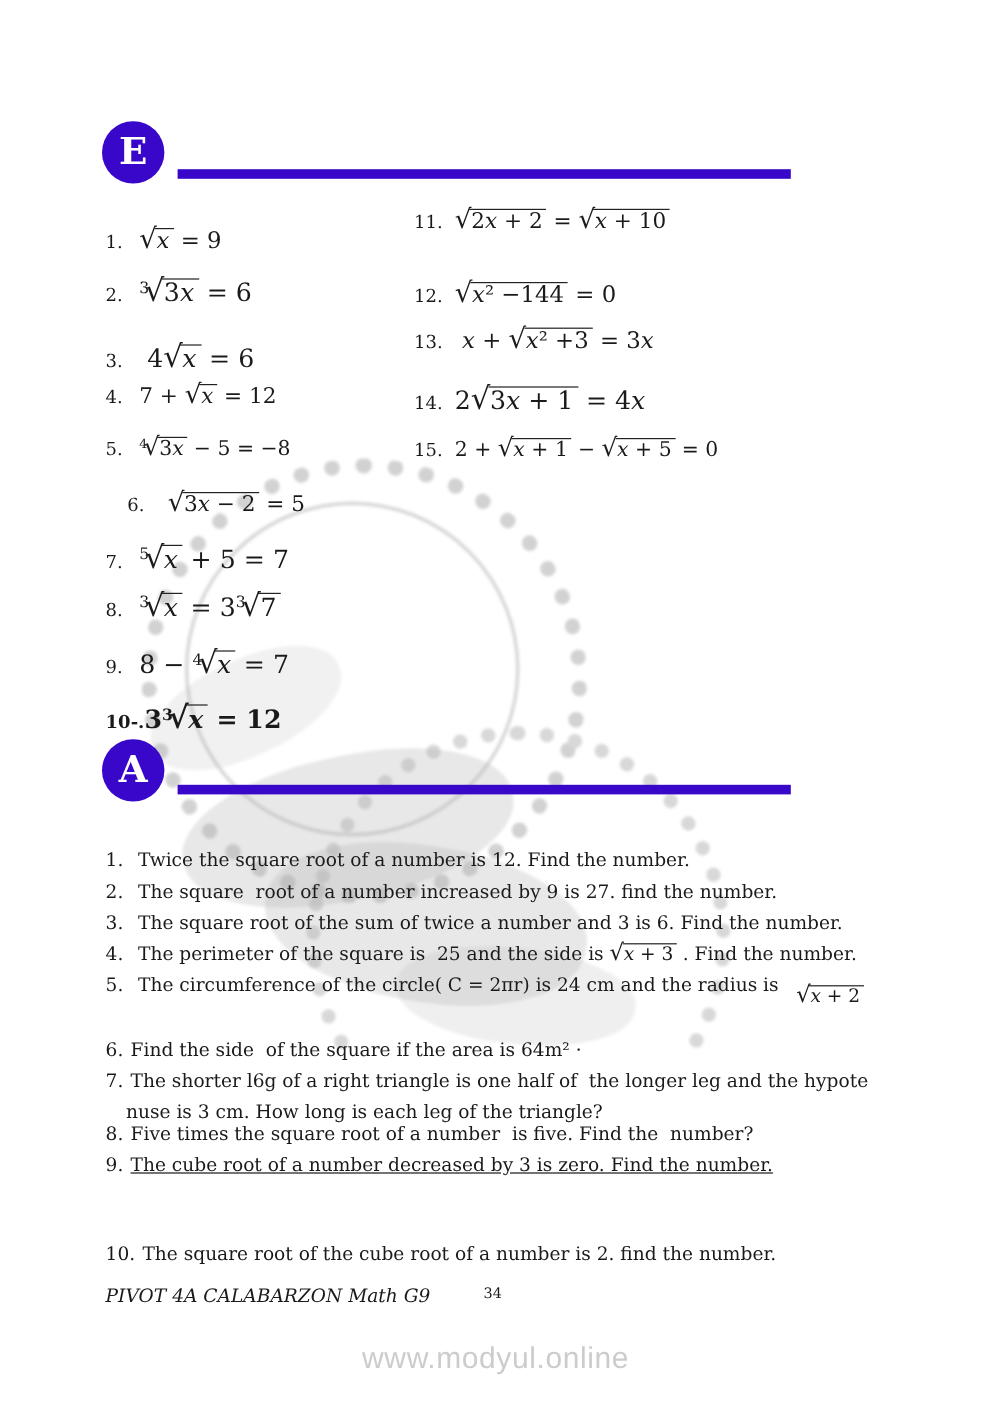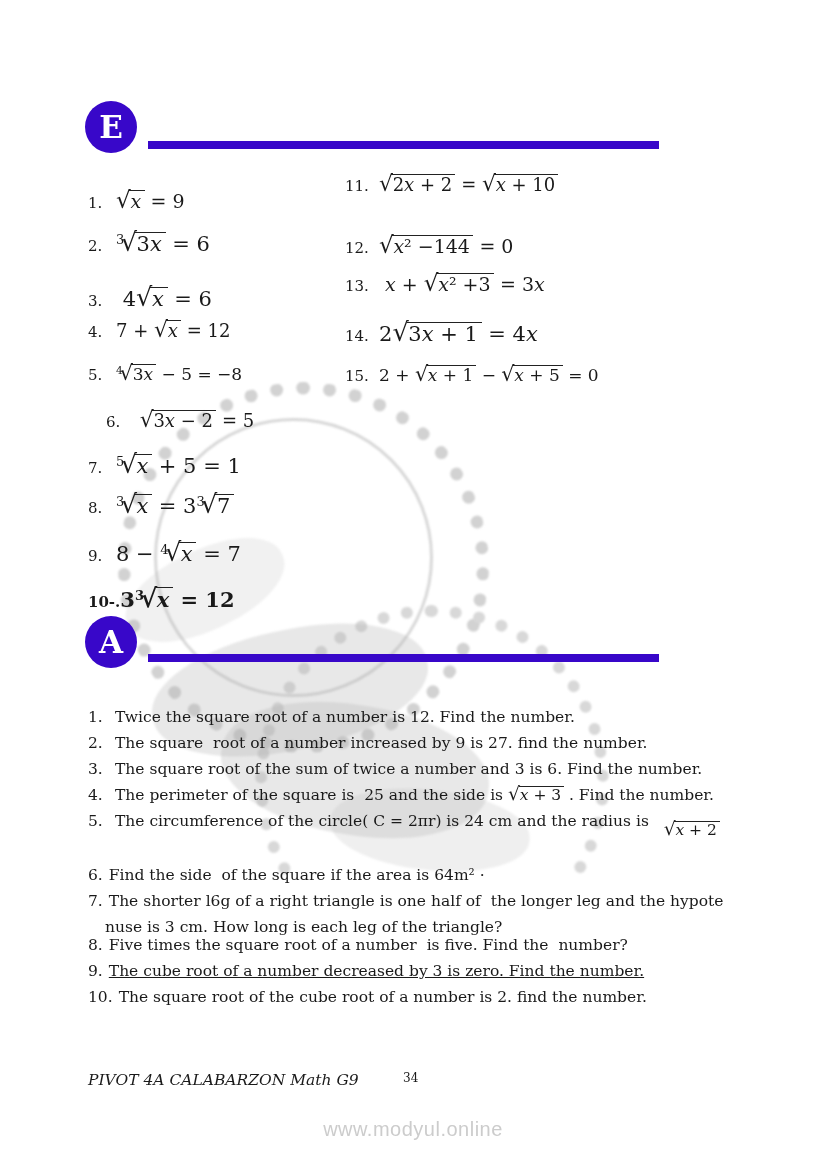--- a/index.html
+++ b/index.html
@@ -55,21 +55,21 @@
   .problems{position:absolute;left:88px;top:0;width:700px;}
   .problem{position:absolute;left:0;white-space:pre;font-size:15.5px;line-height:26px;}
   .pnum{display:inline-block;}
   .pcont{margin-left:17px;}
   .drop-rad .rad{display:inline-block;transform:translateY(9px);}
 
   
   #footer-book{position:absolute;left:88px;top:1071px;font-style:italic;font-size:15.5px;}
   #footer-page{position:absolute;left:403px;top:1071px;font-size:12px;}
   #site-watermark{position:absolute;left:0;right:0;top:1118px;text-align:center;
-       color:#cccccc;font-family:"Liberation Sans",sans-serif;font-size:20px;letter-spacing:.5px;}
+       color:#cccccc;font-family:"Liberation Sans",sans-serif;font-size:25px;letter-spacing:.5px;}
 </style>
 </head>
 <body>
 
 <div class="page">
 
   <div class="stamp">
     <div class="ring1"></div>
     <div class="ring2"></div>
     <div class="ring3"></div>
@@ -83,21 +83,21 @@
   <div class="rule" id="rule-1"></div>
 
 
   <div id="task1-left">
       <div class="eqrow eq-left" style="left: 88px; top: 190px; font-size: 19px;"><span class="eqnum">1.</span><span class="rad"><span class="sq">√</span><span class="bar"><i>x</i></span></span><span class="mtext"> = 9</span></div>
       <div class="eqrow eq-left" style="left: 88px; top: 232px; font-size: 21px;"><span class="eqnum">2.</span><span class="rad"><sup class="idx">3</sup><span class="sq">√</span><span class="bar">3<i>x</i></span></span><span class="mtext"> = 6</span></div>
       <div class="eqrow eq-left" style="left: 88px; top: 287px; font-size: 21px;"><span class="eqnum">3.</span><span class="mtext"> 4</span><span class="rad"><span class="sq">√</span><span class="bar"><i>x</i></span></span><span class="mtext"> = 6</span></div>
       <div class="eqrow eq-left" style="left: 88px; top: 320px; font-size: 18px;"><span class="eqnum">4.</span><span class="mtext">7 + </span><span class="rad"><span class="sq">√</span><span class="bar"><i>x</i></span></span><span class="mtext"> = 12</span></div>
       <div class="eqrow eq-left" style="left: 88px; top: 364px; font-size: 17px;"><span class="eqnum">5.</span><span class="rad"><sup class="idx">4</sup><span class="sq">√</span><span class="bar">3<i>x</i></span></span><span class="mtext"> − 5 = −8</span></div>
       <div class="eqrow eq-left" style="left: 88px; top: 410px; font-size: 18px; margin-left: 18px;"><span class="eqnum">6.</span><span class="mtext"> </span><span class="rad"><span class="sq">√</span><span class="bar">3<i>x</i> − 2</span></span><span class="mtext"> = 5</span></div>
-      <div class="eqrow eq-left" style="left: 88px; top: 454px; font-size: 21px;"><span class="eqnum">7.</span><span class="rad"><sup class="idx">5</sup><span class="sq">√</span><span class="bar"><i>x</i></span></span><span class="mtext"> + 5 = 1</span></div>
+      <div class="eqrow eq-left" style="left: 88px; top: 454px; font-size: 21px;"><span class="eqnum">7.</span><span class="rad"><sup class="idx">5</sup><span class="sq">√</span><span class="bar"><i>x</i></span></span><span class="mtext"> + 5 = 7</span></div>
       <div class="eqrow eq-left" style="left: 88px; top: 494px; font-size: 21px;"><span class="eqnum">8.</span><span class="rad"><sup class="idx">3</sup><span class="sq">√</span><span class="bar"><i>x</i></span></span><span class="mtext"> = 3</span><span class="rad"><sup class="idx">3</sup><span class="sq">√</span><span class="bar">7</span></span></div>
       <div class="eqrow eq-left" style="left: 88px; top: 542px; font-size: 21px;"><span class="eqnum">9.</span><span class="mtext">8 − </span><span class="rad"><sup class="idx">4</sup><span class="sq">√</span><span class="bar"><i>x</i></span></span><span class="mtext"> = 7</span></div>
       <div class="eqrow eq-left" style="left: 88px; top: 587px; font-size: 21px; font-weight: bold;"><span class="eqnum">10-.</span><span class="mtext">3</span><span class="rad"><sup class="idx">3</sup><span class="sq">√</span><span class="bar"><i>x</i></span></span><span class="mtext"> = 12</span></div>
     </div>
   <div id="task1-right">
       <div class="eqrow eq-right" style="left: 345px; top: 174px; font-size: 18px;"><span class="eqnum">11.</span><span class="rad"><span class="sq">√</span><span class="bar">2<i>x</i> + 2</span></span><span class="mtext"> = </span><span class="rad"><span class="sq">√</span><span class="bar"><i>x</i> + 10</span></span></div>
       <div class="eqrow eq-right" style="left: 345px; top: 235px; font-size: 19px;"><span class="eqnum">12.</span><span class="rad"><span class="sq">√</span><span class="bar"><i>x</i>² −144</span></span><span class="mtext"> = 0</span></div>
       <div class="eqrow eq-right" style="left: 345px; top: 273px; font-size: 19px;"><span class="eqnum">13.</span><span class="mtext"> <i>x</i> + </span><span class="rad"><span class="sq">√</span><span class="bar"><i>x</i>² +3</span></span><span class="mtext"> = 3<i>x</i></span></div>
       <div class="eqrow eq-right" style="left: 345px; top: 322px; font-size: 21px;"><span class="eqnum">14.</span><span class="mtext">2</span><span class="rad"><span class="sq">√</span><span class="bar">3<i>x</i> + 1</span></span><span class="mtext"> = 4<i>x</i></span></div>
       <div class="eqrow eq-right" style="left: 345px; top: 365px; font-size: 17px;"><span class="eqnum">15.</span><span class="mtext">2 + </span><span class="rad"><span class="sq">√</span><span class="bar"><i>x</i> + 1</span></span><span class="mtext"> − </span><span class="rad"><span class="sq">√</span><span class="bar"><i>x</i> + 5</span></span><span class="mtext"> = 0</span></div>
@@ -110,19 +110,19 @@
   <div class="problems" id="task2-problems">
       <div class="problem" style="top: 704px;"><span class="pnum" style="min-width: 18px; margin-right: 9px;">1.</span><span class="mtext">Twice the square root of a number is 12. Find the number.</span></div>
       <div class="problem" style="top: 730px;"><span class="pnum" style="min-width: 18px; margin-right: 9px;">2.</span><span class="mtext">The square  root of a number increased by 9 is 27. find the number.</span></div>
       <div class="problem" style="top: 756px;"><span class="pnum" style="min-width: 18px; margin-right: 9px;">3.</span><span class="mtext">The square root of the sum of twice a number and 3 is 6. Find the number.</span></div>
       <div class="problem" style="top: 782px;"><span class="pnum" style="min-width: 18px; margin-right: 9px;">4.</span><span class="mtext">The perimeter of the square is  25 and the side is </span><span class="rad"><span class="sq">√</span><span class="bar"><i>x</i> + 3</span></span><span class="mtext"> . Find the number.</span></div>
       <div class="problem drop-rad" style="top: 808px;"><span class="pnum" style="min-width: 18px; margin-right: 9px;">5.</span><span class="mtext">The circumference of the circle( C = 2πr) is 24 cm and the radius is   </span><span class="rad"><span class="sq">√</span><span class="bar"><i>x</i> + 2</span></span></div>
       <div class="problem" style="top: 862px;"><span class="pnum" style="margin-right: 6px;">6.</span><span class="mtext">Find the side  of the square if the area is 64m² ·</span></div>
       <div class="problem" style="top: 888px;"><span class="pnum" style="margin-right: 6px;">7.</span><span class="mtext">The shorter l6g of a right triangle is one half of  the longer leg and the hypote</span><div class="pcont"><span class="mtext">nuse is 3 cm. How long is each leg of the triangle?</span></div></div>
       <div class="problem" style="top: 932px;"><span class="pnum" style="margin-right: 6px;">8.</span><span class="mtext">Five times the square root of a number  is five. Find the  number?</span></div>
       <div class="problem" style="top: 958px; text-decoration: underline;"><span class="pnum" style="margin-right: 6px;">9.</span><span class="mtext">The cube root of a number decreased by 3 is zero. Find the number.</span></div>
-      <div class="problem" style="top: 984px;"><span class="pnum" style="margin-right: 6px;">10.</span><span class="mtext">The square root of the cube root of a number is 2. find the number.</span></div>
+      <div class="problem" style="top: 984px;"><span class="pnum" style="margin-right: 6px; margin-top: 48px;">10.</span><span class="mtext">The square root of the cube root of a number is 2. find the number.</span></div>
     </div>
 
   <div id="footer-book">PIVOT 4A CALABARZON Math G9</div>
   <div id="footer-page">34</div>
   <div id="site-watermark">www.modyul.online</div>
 </div>
 
 </body></html>

